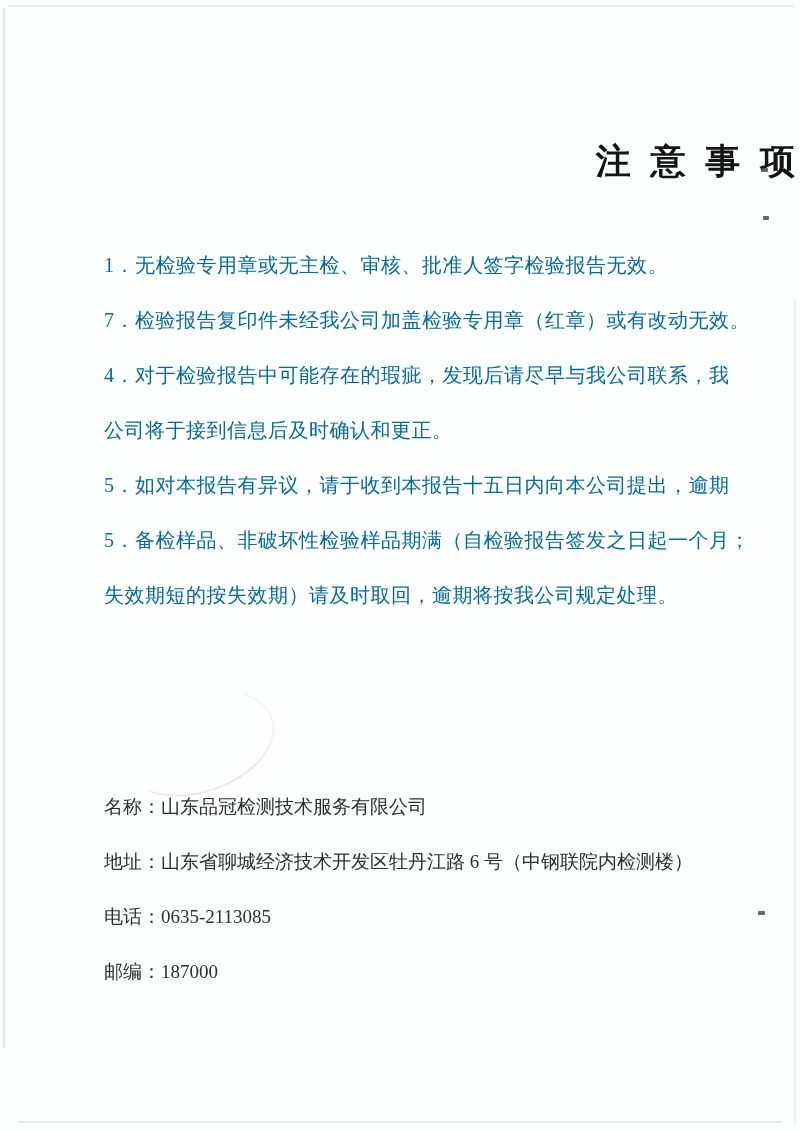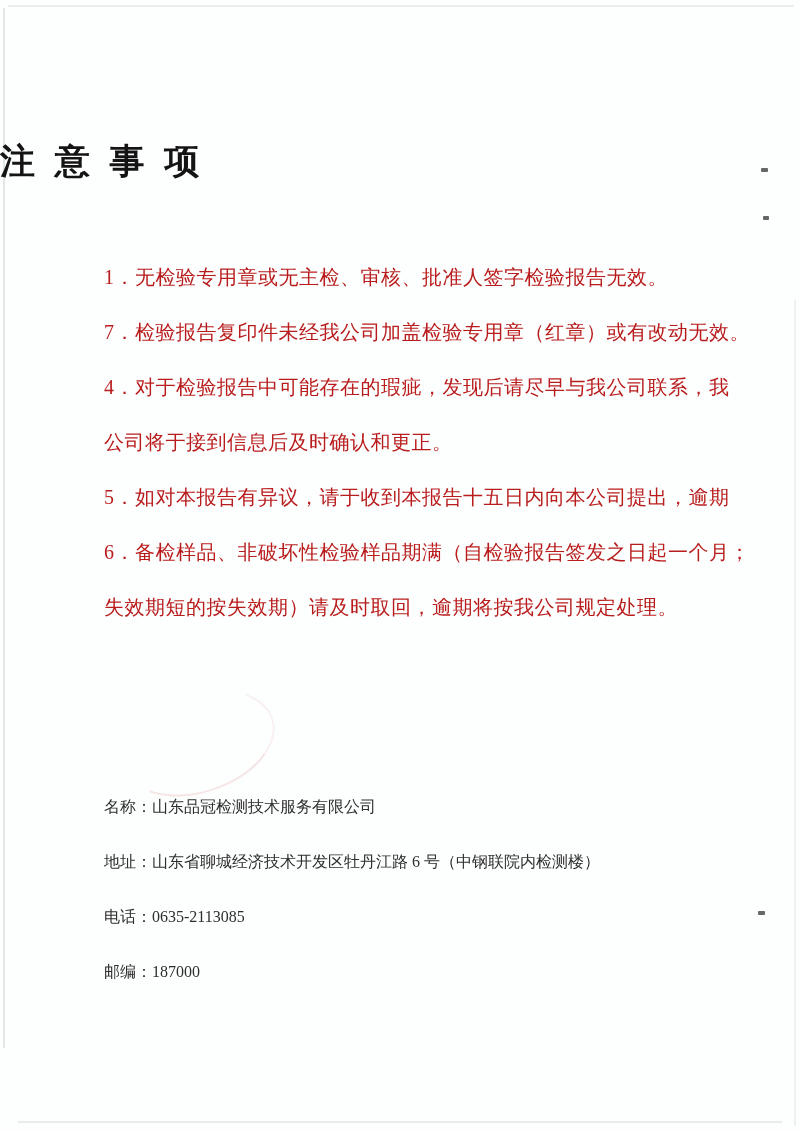--- a/index.html
+++ b/index.html
@@ -21,46 +21,46 @@
   .edge-left   { left: 3px;  top: 8px;    width: 2px;  height: 1040px; }
   .edge-top    { left: 8px;  top: 5px;    width: 786px; height: 2px; background: rgba(200,209,209,0.38); }
   .edge-bottom { left: 18px; top: 1121px; width: 764px; height: 2px; background: rgba(203,211,211,0.42); }
   .edge-right  { left: 794px; top: 300px; width: 2px; height: 826px; background: rgba(210,216,216,0.32); }
 
   .doc-title {
     position: absolute;
     top: 138px;
     left: 0;
     width: 100%;
-    text-align: left;
+    text-align: right;
     font-family: "Liberation Sans", "DejaVu Sans", sans-serif;
     font-weight: 700;
     font-size: 35px;
     letter-spacing: 5px;
     color: #141414;
   }
 
   .notes {
     position: absolute;
     left: 104px;
-    top: 250px;
+    top: 238px;
     width: 600px;
     font-size: 20px;
     line-height: 55px;
     letter-spacing: 0.5px;
-    color: #b91c1c;
+    color: #0369a1;
   }
   .note-line { white-space: nowrap; }
 
   .contact {
     position: absolute;
     left: 104px;
     top: 779px;
     width: 620px;
-    font-size: 16px;
+    font-size: 19px;
     line-height: 55px;
     color: #2e2e2e;
   }
   .contact-row { white-space: nowrap; }
 
   
   .stamp-remnant {
     position: absolute;
     left: 118px;
     top: 693px;
@@ -95,21 +95,21 @@
   <div class="edge edge-right"></div>
 
   <div class="doc-title">注 意 事 项</div>
 
   <div class="notes">
     <div class="note-line">1．无检验专用章或无主检、审核、批准人签字检验报告无效。</div>
     <div class="note-line">7．检验报告复印件未经我公司加盖检验专用章（红章）或有改动无效。</div>
     <div class="note-line">4．对于检验报告中可能存在的瑕疵，发现后请尽早与我公司联系，我</div>
     <div class="note-line">公司将于接到信息后及时确认和更正。</div>
     <div class="note-line">5．如对本报告有异议，请于收到本报告十五日内向本公司提出，逾期</div>
-    <div class="note-line">6．备检样品、非破坏性检验样品期满（自检验报告签发之日起一个月；</div>
+    <div class="note-line">5．备检样品、非破坏性检验样品期满（自检验报告签发之日起一个月；</div>
     <div class="note-line">失效期短的按失效期）请及时取回，逾期将按我公司规定处理。</div>
   </div>
 
   <div class="stamp-remnant"></div>
 
   <div class="contact">
     <div class="contact-row">
       <span>名称：</span><span>山东品冠检测技术服务有限公司</span>
     </div>
     <div class="contact-row">

